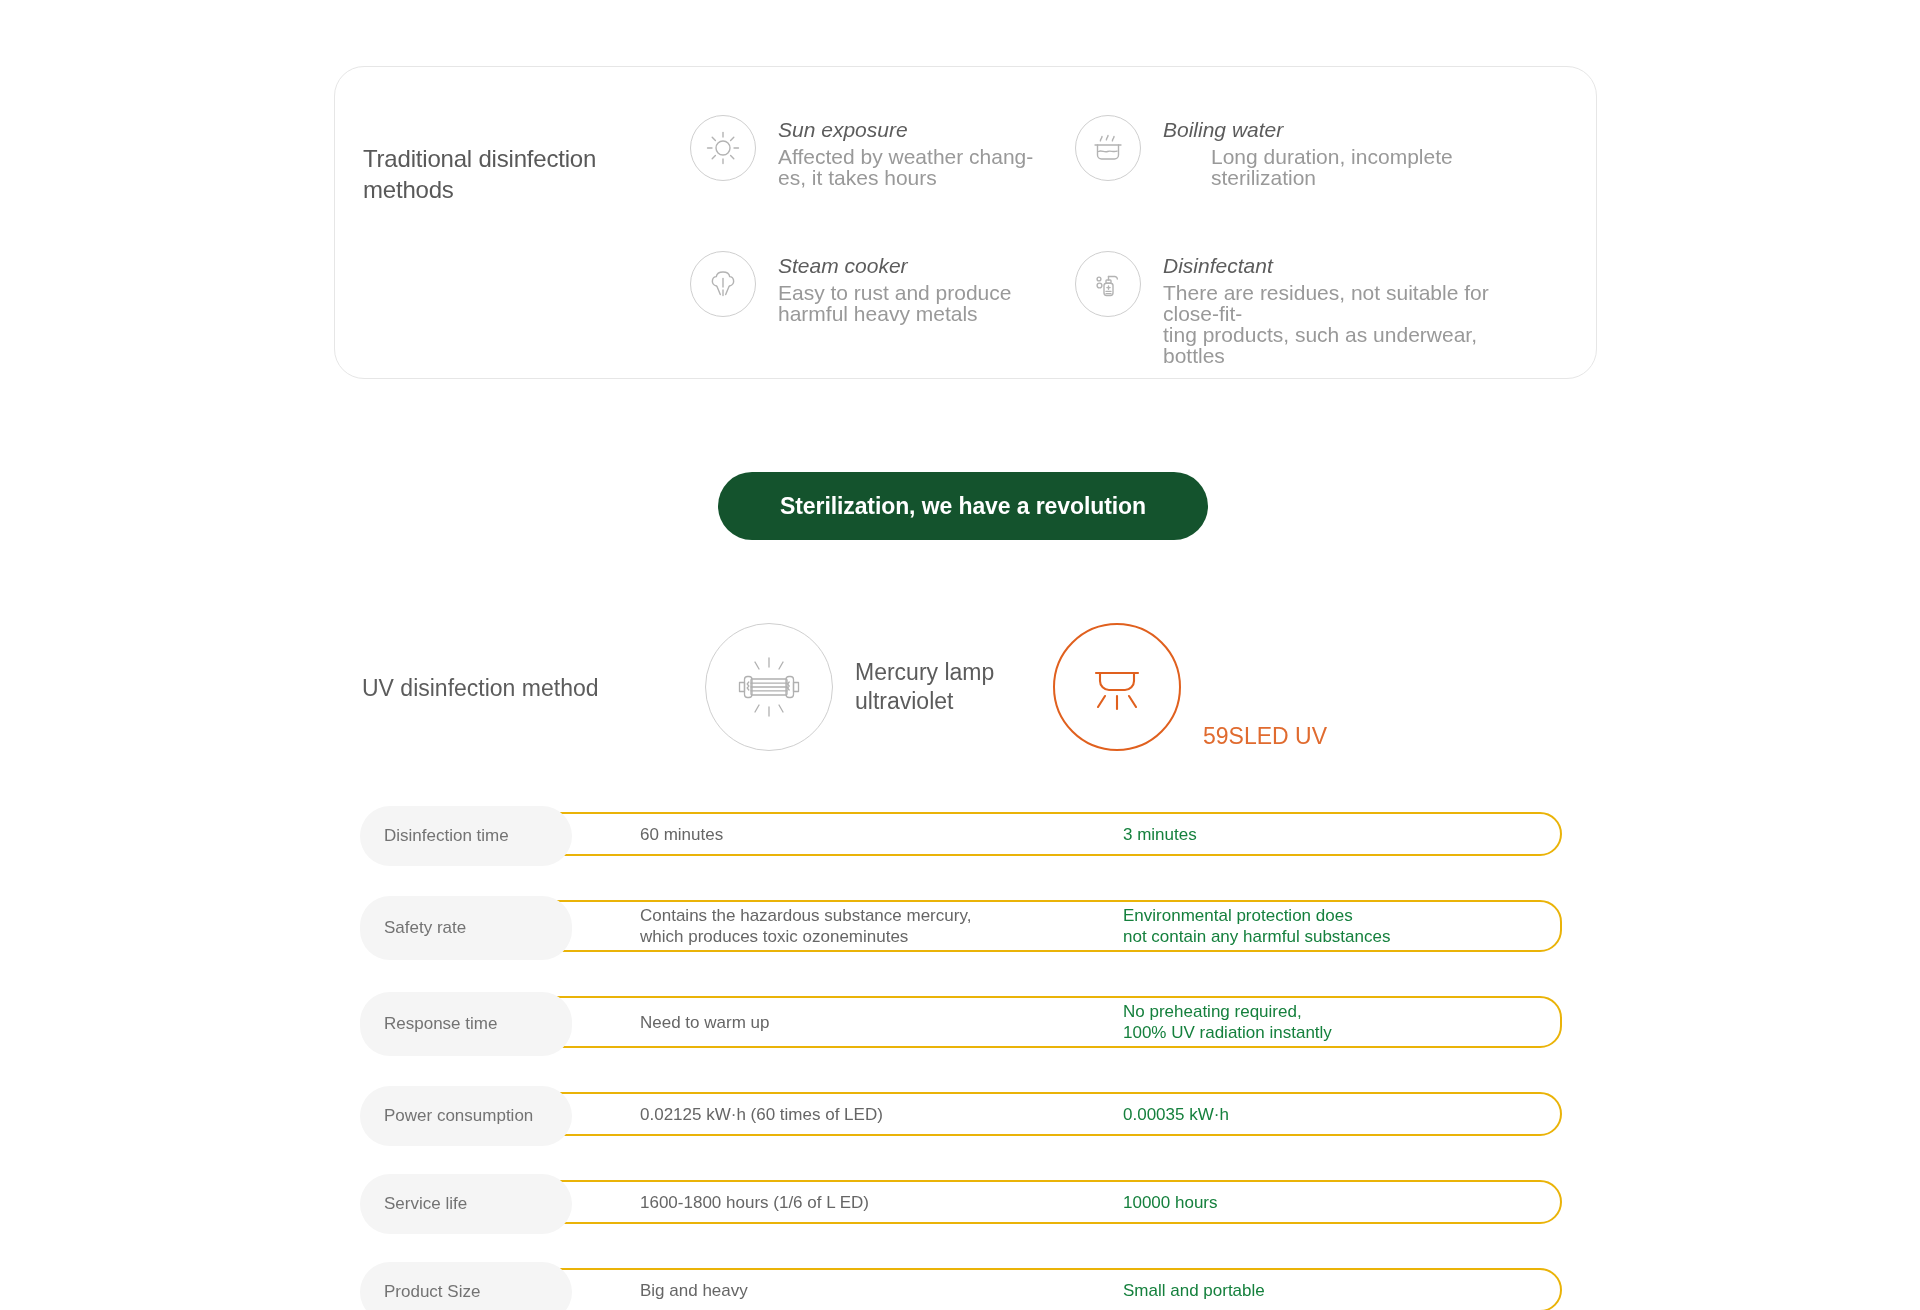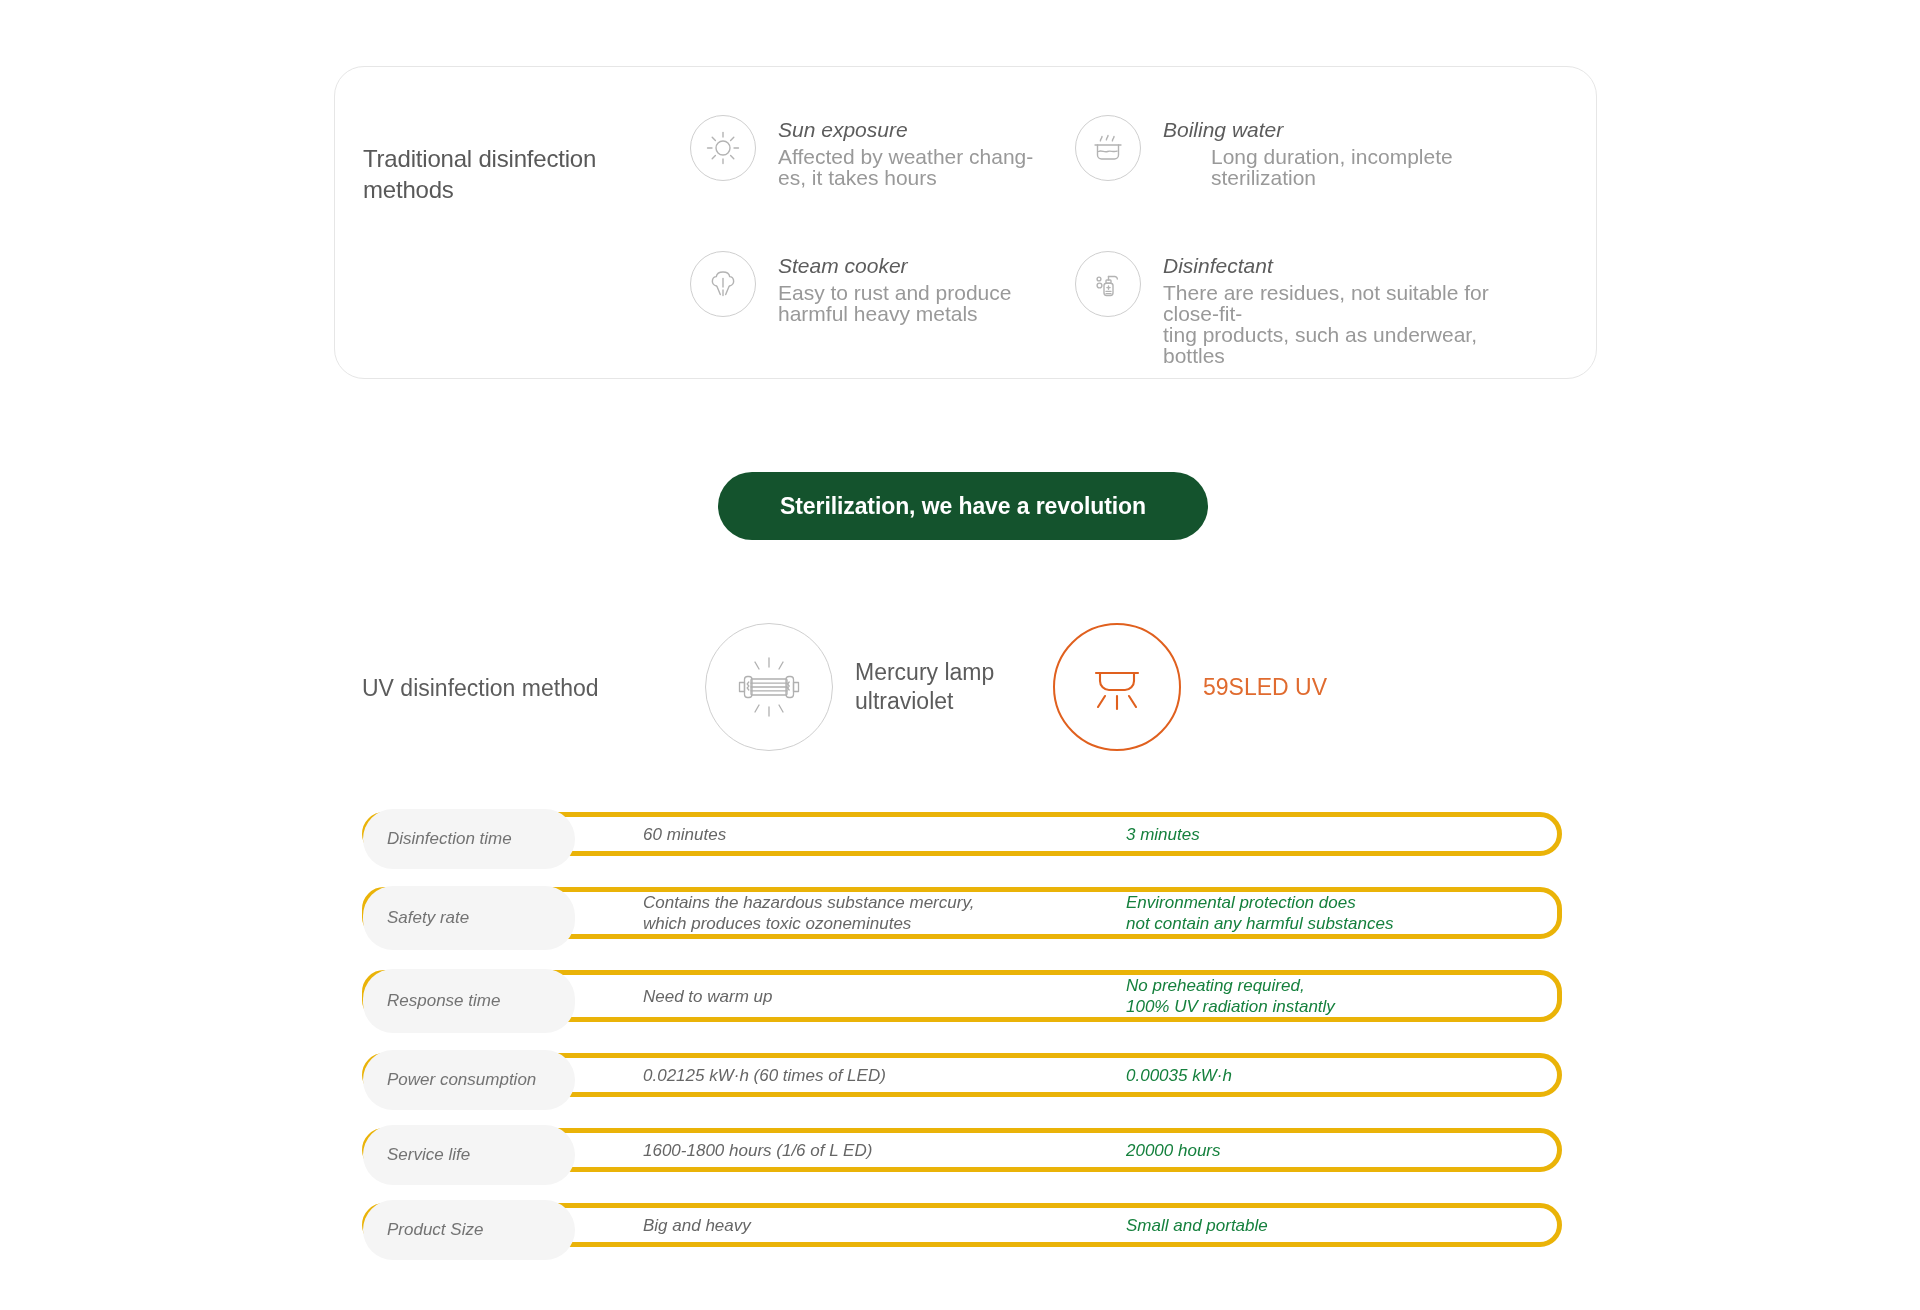--- a/index.html
+++ b/index.html
@@ -105,21 +105,21 @@
   .uv-label {
     position: absolute;
     left: 362px;
     top: 57px;
     font-size: 23px;
     color: #5c5c5c;
     font-weight: 400;
   }
   .uv-item { position: absolute; display: flex; align-items: center; gap: 22px; }
   .uv-item.mercury { left: 705px; top: 5px; }
-  .uv-item.led { left: 1053px; top: 5px; }
+  .uv-item.led { left: 1053px; top: 5px; align-items: flex-end; }
 
   .big-circle {
     width: 128px;
     height: 128px;
     border-radius: 50%;
     border: 1px solid #cfcfcf;
     display: flex;
     align-items: center;
     justify-content: center;
     flex: 0 0 auto;
@@ -136,25 +136,24 @@
   
   .cmp-table {
     position: absolute;
     left: 362px;
     top: 812px;
     width: 1200px;
   }
   .cmp-row {
     position: relative;
     height: 44px;
-    margin-bottom: 31px;
-    border: 5px solid #eab308;
+    margin-bottom: 44px;
+    border: 2px solid #eab308;
     border-radius: 22px;
     background: #ffffff;
-    font-style: italic;
   }
   .cmp-row.tall { height: 52px; }
   .cmp-label {
     position: absolute;
     left: -4px;
     top: -8px;
     width: 212px;
     height: 60px;
     background: #f5f5f5;
     border-radius: 30px;
@@ -348,21 +347,21 @@
 
     <div class="cmp-row">
       <div class="cmp-label">Power consumption</div>
       <div class="cmp-mercury" style="white-space: pre-line;">0.02125 kW·h (60 times of LED)</div>
       <div class="cmp-led" style="white-space: pre-line;">0.00035 kW·h</div>
     </div>
 
     <div class="cmp-row">
       <div class="cmp-label">Service life</div>
       <div class="cmp-mercury" style="white-space: pre-line;">1600-1800 hours (1/6 of L ED)</div>
-      <div class="cmp-led" style="white-space: pre-line;">20000 hours</div>
+      <div class="cmp-led" style="white-space: pre-line;">10000 hours</div>
     </div>
 
     <div class="cmp-row">
       <div class="cmp-label">Product Size</div>
       <div class="cmp-mercury" style="white-space: pre-line;">Big and heavy</div>
       <div class="cmp-led" style="white-space: pre-line;">Small and portable</div>
     </div>
   </div>
 
 </div>

